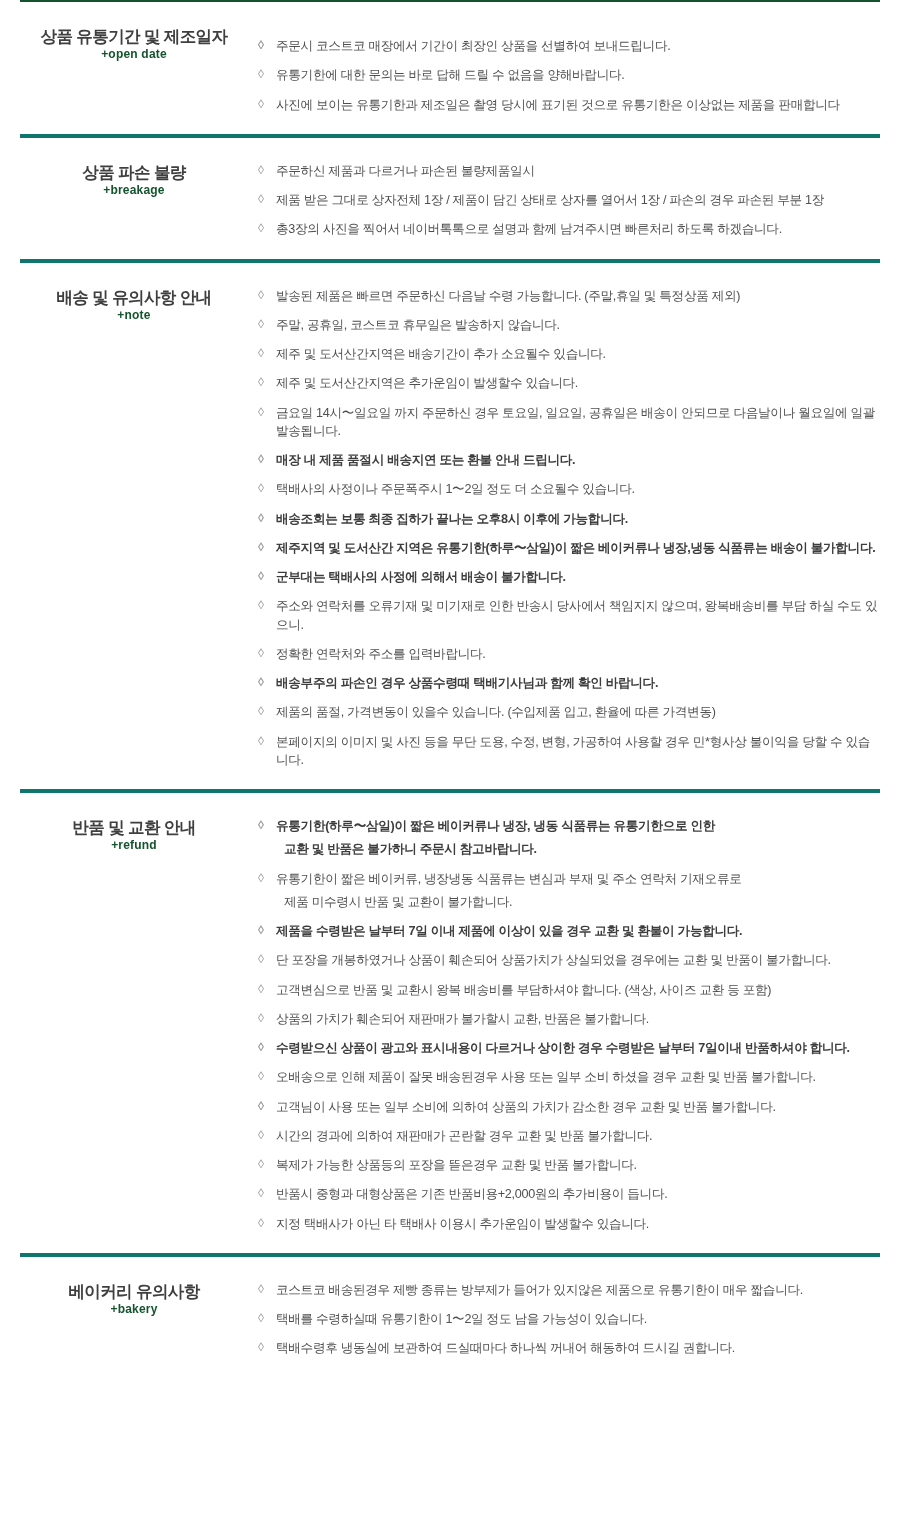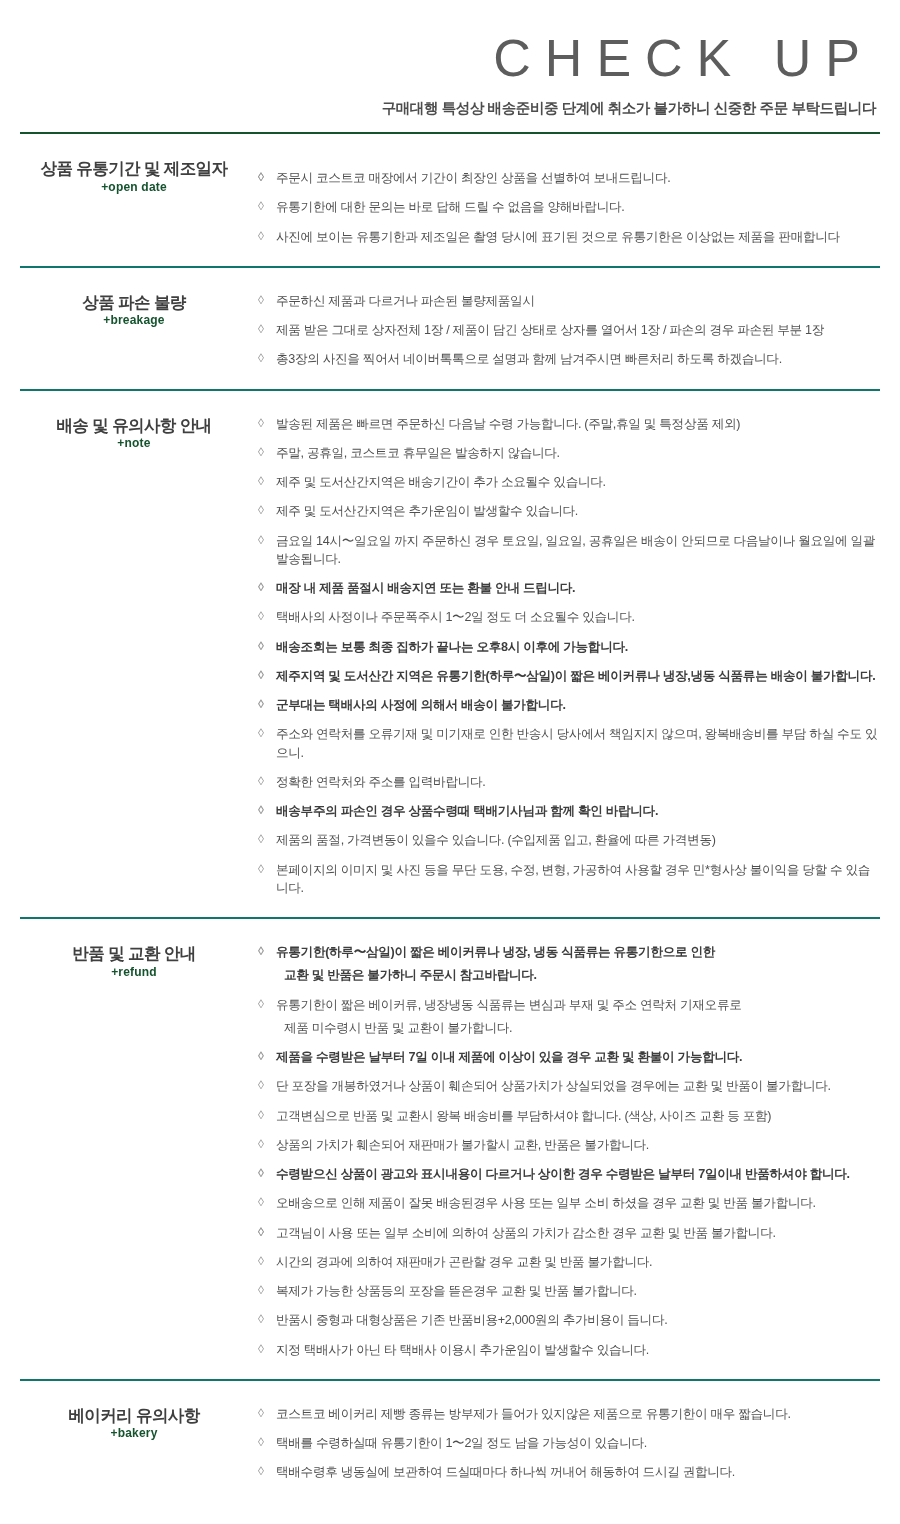--- a/index.html
+++ b/index.html
@@ -28,21 +28,21 @@
     font-size:14.5px;
     font-weight:bold;
     color:#4d4d4d;
     letter-spacing:-0.4px;
     padding-right:4px;
   }
 
   
   .section{
     display:flex;
-    border-top:2px solid #0f766e;
+    border-top:4px solid #0f766e;
     padding:22px 0 18px 0;
     align-items:flex-start;
   }
   .section.first{border-top:2px solid #14532d;}
   .section .label{
     width:228px;
     flex:0 0 228px;
     text-align:center;
     padding-top:2px;
     box-sizing:border-box;
@@ -86,24 +86,20 @@
     font-size:12px;
   }
   ul.lines li.bold{font-weight:bold;color:#3d3d3d;}
   ul.lines li .cont{display:block;padding-left:8px;margin-top:5px;}
 </style>
 </head>
 <body>
 
 <div class="page">
 
-  <div class="header">
-    <h1>CHECK UP</h1>
-    <div class="subtitle">구매대행 특성상 배송준비중 단계에 취소가 불가하니 신중한 주문 부탁드립니다</div>
-  </div>
 
   <div id="sections-root">
       <div class="section first">
         <div class="label">
           <div class="ko"><span>상품 유통기간 및 제조일자</span></div>
           <div class="en">+open date</div>
         </div>
         <div class="body">
           <ul class="lines">
             <li class=""><span class="bullet">◊</span></li>
@@ -175,21 +171,21 @@
           </ul>
         </div>
       </div>
       <div class="section">
         <div class="label">
           <div class="ko"><span>베이커리 유의사항</span></div>
           <div class="en">+bakery</div>
         </div>
         <div class="body">
           <ul class="lines">
-            <li class=""><span class="bullet">◊</span><span>코스트코 베이커리 제빵 종류는 방부제가 들어가 있지않은 제품으로 유통기한이 매우 짧습니다.</span></li>
+            <li class=""><span class="bullet">◊</span><span>코스트코 배송된경우 제빵 종류는 방부제가 들어가 있지않은 제품으로 유통기한이 매우 짧습니다.</span></li>
             <li class=""><span class="bullet">◊</span><span>택배를 수령하실때 유통기한이 1〜2일 정도 남을 가능성이 있습니다.</span></li>
             <li class=""><span class="bullet">◊</span><span>택배수령후 냉동실에 보관하여 드실때마다 하나씩 꺼내어 해동하여 드시길 권합니다.</span></li>
           </ul>
         </div>
       </div>
     </div>
 
 </div>
 
 </body></html>

